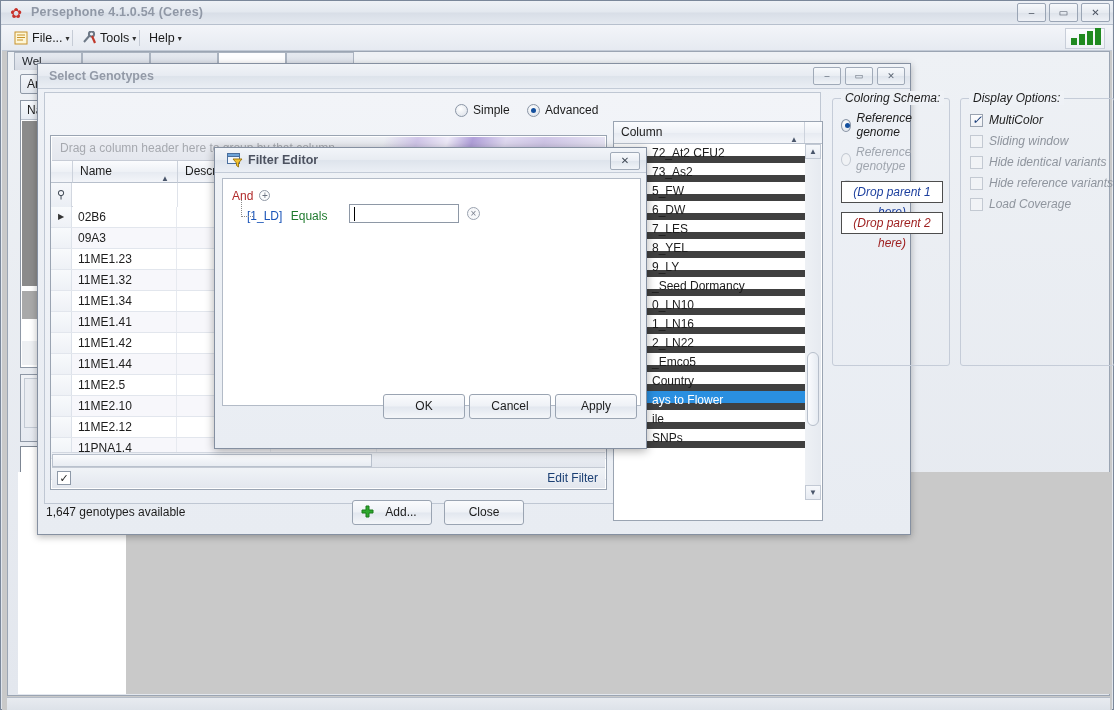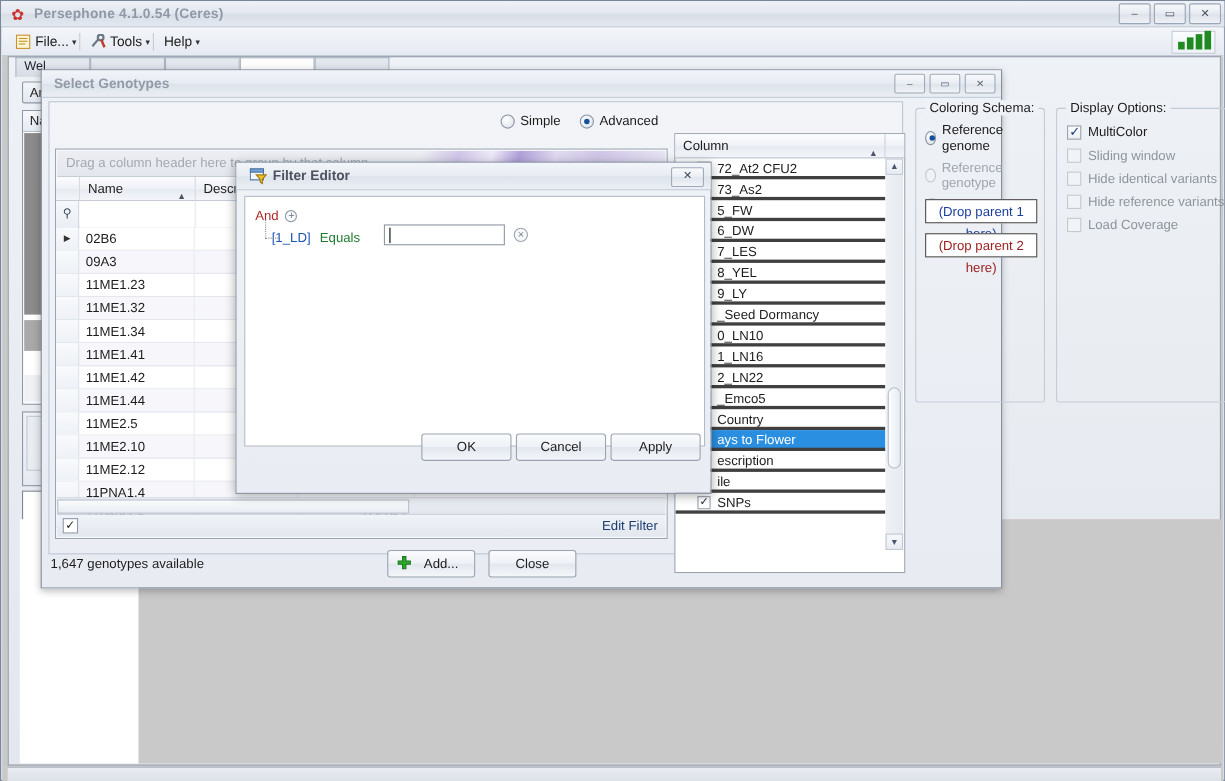--- a/index.html
+++ b/index.html
@@ -295,21 +295,21 @@
   #colpanel .chdr {
     position: absolute; left: 0; top: 0; width: 208px; height: 22px;
     background: linear-gradient(to bottom,#fbfcfe 0%,#eef1f6 50%,#e6eaf1 51%,#f3f5f9 100%);
     border-bottom: 1px solid #b8c0cc; font-size: 12px; color: #1c1c1c;
     line-height: 21px; padding-left: 7px;
   }
   #colpanel .chdr .sortarrow { position: absolute; right: 24px; top: 7px; font-size: 8px; color: #49556a; }
   #colpanel .chdr .endcell { position: absolute; right: 0; top: 0; width: 18px; height: 100%; border-left: 1px solid #ccd2dc; }
   #col-list { position: absolute; left: 0; top: 22px; width: 191px; height: 356px; overflow: hidden; }
   .crow {
-    position: relative; height: 19px; border-bottom: 3px solid #404040;
+    position: relative; height: 19px; border-bottom: 7px solid #404040;
     font-size: 12px; color: #1c1c1c; line-height: 18px;
   }
   .crow .cb {
     position: absolute; left: 20px; top: 3px; width: 12px; height: 12px;
     background: #fff; border: 1px solid #9aa3b0;
     font-size: 10px; line-height: 10px; text-align: center; color: #1c1c1c;
   }
   .crow .lbl { position: absolute; left: 38px; top: 0; }
   .crow.selected { background: #2a8fe0; color: #fff; text-decoration: underline; }
   #col-vscroll {
@@ -322,21 +322,21 @@
     font-size: 8px; color: #49556a; text-align: center; line-height: 13px;
   }
   #col-vscroll .thumb {
     position: absolute; left: 2px; top: 208px; width: 12px; height: 74px;
     background: linear-gradient(to right,#fbfcfe,#e6ebf2); border: 1px solid #b7bfcb;
     border-radius: 6px;
   }
 
   
   .groupbox {
-    position: absolute; border: 1px solid #c5ccd8; border-radius: 3px;
+    position: absolute; border: 1px solid #c5ccd8; border-radius: 3px; font-style: italic;
   }
   .groupbox > .legend {
     position: absolute; left: 8px; top: -8px; background: linear-gradient(to bottom,#eff2f6,#eef1f6);
     padding: 0 4px; font-size: 12px; color: #1c1c1c;
   }
   .chk-row {
     position: absolute; display: flex; align-items: center; font-size: 12px; color: #1c1c1c;
   }
   .chk-row .box {
     width: 13px; height: 13px; margin-right: 6px;
@@ -698,24 +698,20 @@
               <span class="cb"></span>
               <span class="lbl">_Emco5</span>
             </div>
             <div class="crow">
               <span class="cb"></span>
               <span class="lbl">Country</span>
             </div>
             <div class="crow selected">
               <span class="cb"></span>
               <span class="lbl">ays to Flower</span>
-            </div>
-            <div class="crow">
-              <span class="cb"></span>
-              <span class="lbl">escription</span>
             </div>
             <div class="crow">
               <span class="cb"></span>
               <span class="lbl">ile</span>
             </div>
             <div class="crow">
               <span class="cb">✓</span>
               <span class="lbl">SNPs</span>
             </div>
           </div>

